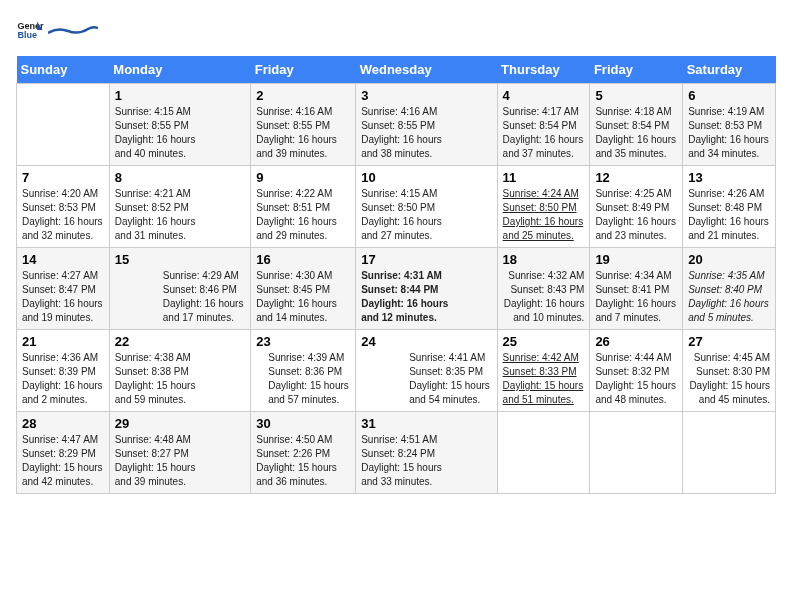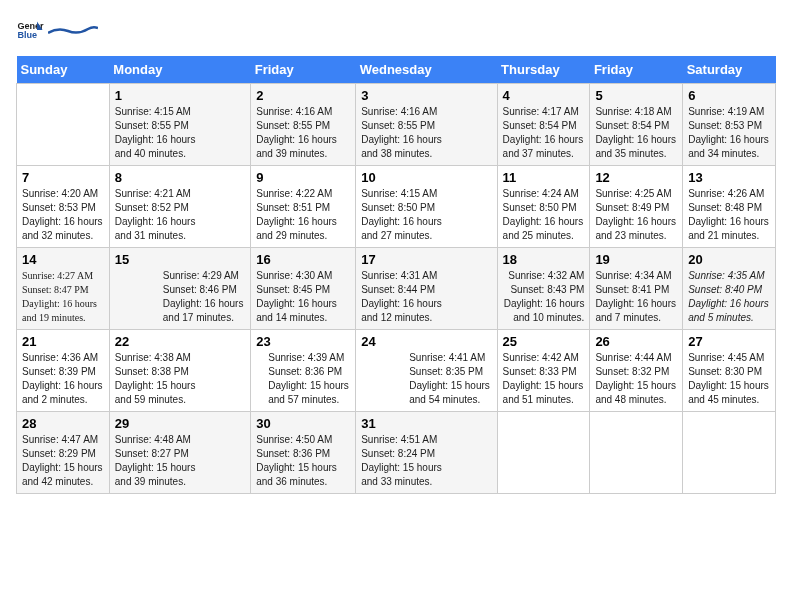--- a/index.html
+++ b/index.html
@@ -181,21 +181,21 @@
         </td>
         <td>
           <div class="day-number">10</div>
           <div class="day-info" style="white-space: pre-line;">Sunrise: 4:15 AM
 Sunset: 8:50 PM
 Daylight: 16 hours
 and 27 minutes.</div>
         </td>
         <td>
           <div class="day-number">11</div>
-          <div class="day-info" style="white-space: pre-line;">Sunrise: 4:24 AM
+          <div class="day-info" style="white-space: pre-line; text-decoration: underline;">Sunrise: 4:24 AM
 Sunset: 8:50 PM
 Daylight: 16 hours
 and 25 minutes.</div>
         </td>
         <td>
           <div class="day-number">12</div>
           <div class="day-info" style="white-space: pre-line;">Sunrise: 4:25 AM
 Sunset: 8:49 PM
 Daylight: 16 hours
 and 23 minutes.</div>
@@ -204,42 +204,42 @@
           <div class="day-number">13</div>
           <div class="day-info" style="white-space: pre-line;">Sunrise: 4:26 AM
 Sunset: 8:48 PM
 Daylight: 16 hours
 and 21 minutes.</div>
         </td>
       </tr>
       <tr>
         <td>
           <div class="day-number">14</div>
-          <div class="day-info" style="white-space: pre-line; font-family: Liberation Serif, serif;">Sunrise: 4:27 AM
+          <div class="day-info" style="white-space: pre-line;">Sunrise: 4:27 AM
 Sunset: 8:47 PM
 Daylight: 16 hours
 and 19 minutes.</div>
         </td>
         <td>
           <div class="day-number">15</div>
           <div class="day-info" style="white-space: pre-line; margin-left: 48px;">Sunrise: 4:29 AM
 Sunset: 8:46 PM
 Daylight: 16 hours
 and 17 minutes.</div>
         </td>
         <td>
           <div class="day-number">16</div>
           <div class="day-info" style="white-space: pre-line;">Sunrise: 4:30 AM
 Sunset: 8:45 PM
 Daylight: 16 hours
 and 14 minutes.</div>
         </td>
         <td>
           <div class="day-number">17</div>
-          <div class="day-info" style="white-space: pre-line;">Sunrise: 4:31 AM
+          <div class="day-info" style="white-space: pre-line; font-weight: bold;">Sunrise: 4:31 AM
 Sunset: 8:44 PM
 Daylight: 16 hours
 and 12 minutes.</div>
         </td>
         <td>
           <div class="day-number">18</div>
           <div class="day-info" style="white-space: pre-line; text-align: right;">Sunrise: 4:32 AM
 Sunset: 8:43 PM
 Daylight: 16 hours
 and 10 minutes.</div>
@@ -283,35 +283,35 @@
         </td>
         <td>
           <div class="day-number">24</div>
           <div class="day-info" style="white-space: pre-line; margin-left: 48px;">Sunrise: 4:41 AM
 Sunset: 8:35 PM
 Daylight: 15 hours
 and 54 minutes.</div>
         </td>
         <td>
           <div class="day-number">25</div>
-          <div class="day-info" style="white-space: pre-line;">Sunrise: 4:42 AM
+          <div class="day-info" style="white-space: pre-line; text-decoration: underline;">Sunrise: 4:42 AM
 Sunset: 8:33 PM
 Daylight: 15 hours
 and 51 minutes.</div>
         </td>
         <td>
           <div class="day-number">26</div>
           <div class="day-info" style="white-space: pre-line;">Sunrise: 4:44 AM
 Sunset: 8:32 PM
 Daylight: 15 hours
 and 48 minutes.</div>
         </td>
         <td>
           <div class="day-number">27</div>
-          <div class="day-info" style="white-space: pre-line;">Sunrise: 4:45 AM
+          <div class="day-info" style="white-space: pre-line; text-align: right;">Sunrise: 4:45 AM
 Sunset: 8:30 PM
 Daylight: 15 hours
 and 45 minutes.</div>
         </td>
       </tr>
       <tr>
         <td>
           <div class="day-number">28</div>
           <div class="day-info" style="white-space: pre-line;">Sunrise: 4:47 AM
 Sunset: 8:29 PM
@@ -321,21 +321,21 @@
         <td>
           <div class="day-number">29</div>
           <div class="day-info" style="white-space: pre-line;">Sunrise: 4:48 AM
 Sunset: 8:27 PM
 Daylight: 15 hours
 and 39 minutes.</div>
         </td>
         <td>
           <div class="day-number">30</div>
           <div class="day-info" style="white-space: pre-line;">Sunrise: 4:50 AM
-Sunset: 8:36 PM
+Sunset: 2:26 PM
 Daylight: 15 hours
 and 36 minutes.</div>
         </td>
         <td>
           <div class="day-number">31</div>
           <div class="day-info" style="white-space: pre-line;">Sunrise: 4:51 AM
 Sunset: 8:24 PM
 Daylight: 15 hours
 and 33 minutes.</div>
         </td>

